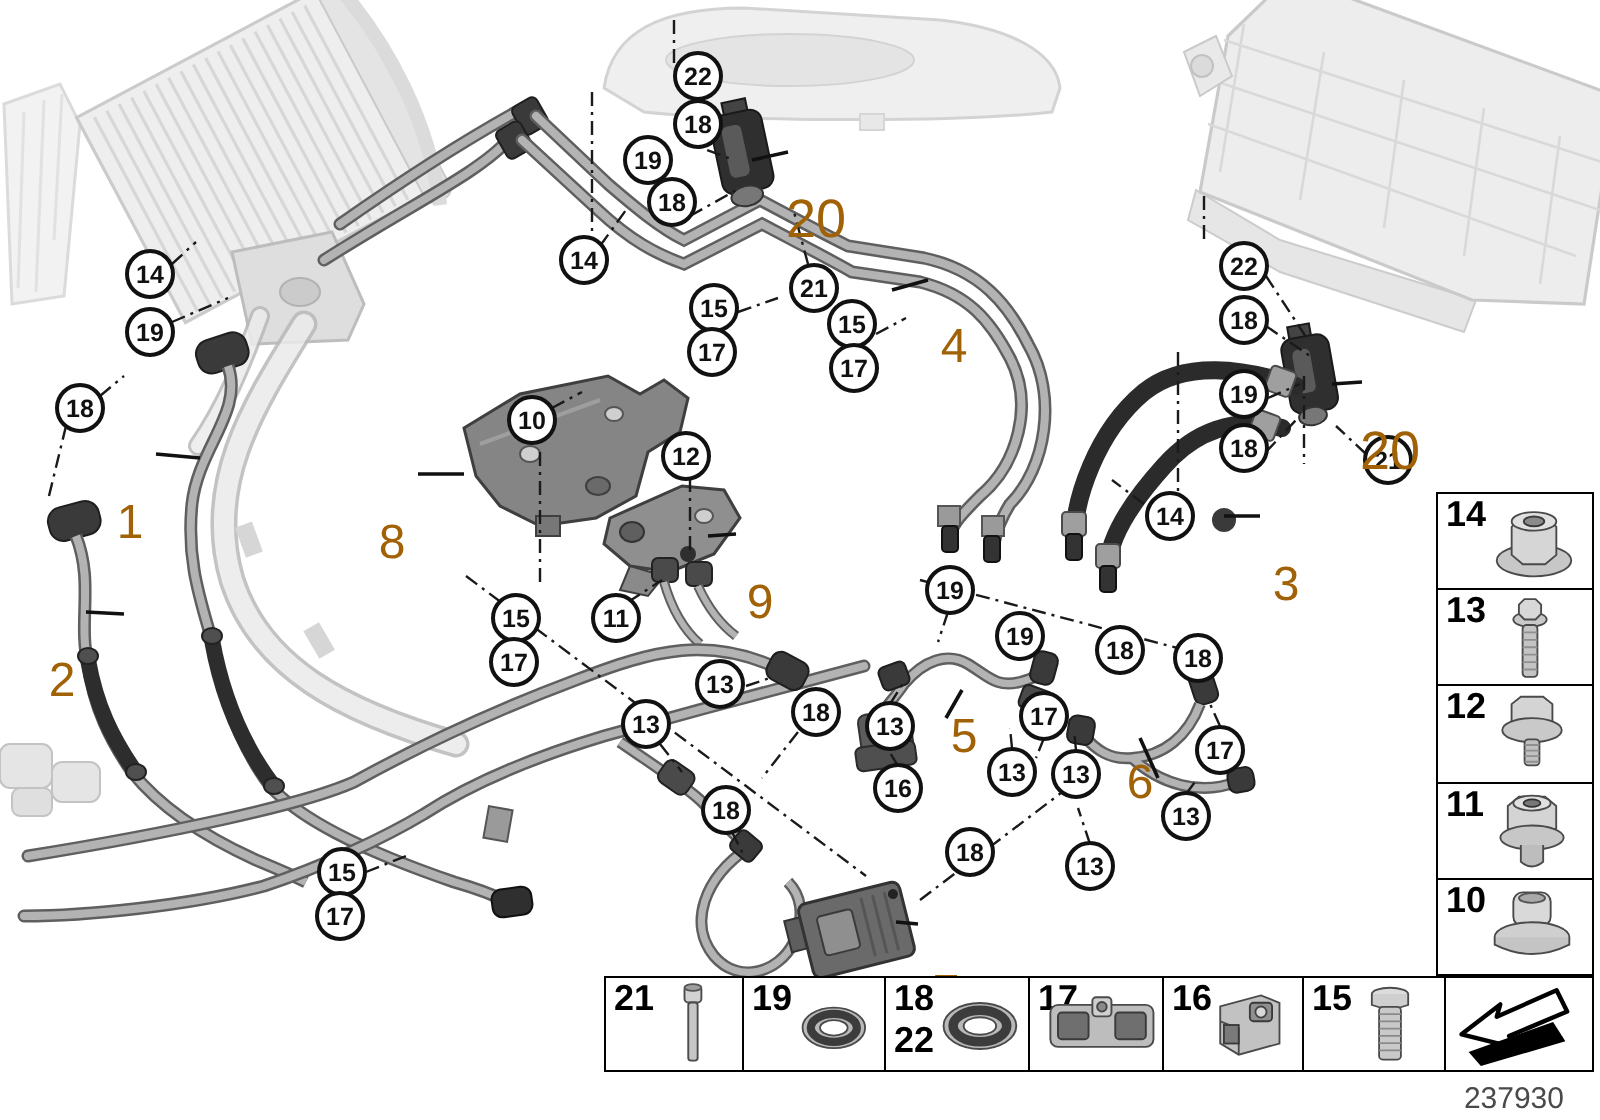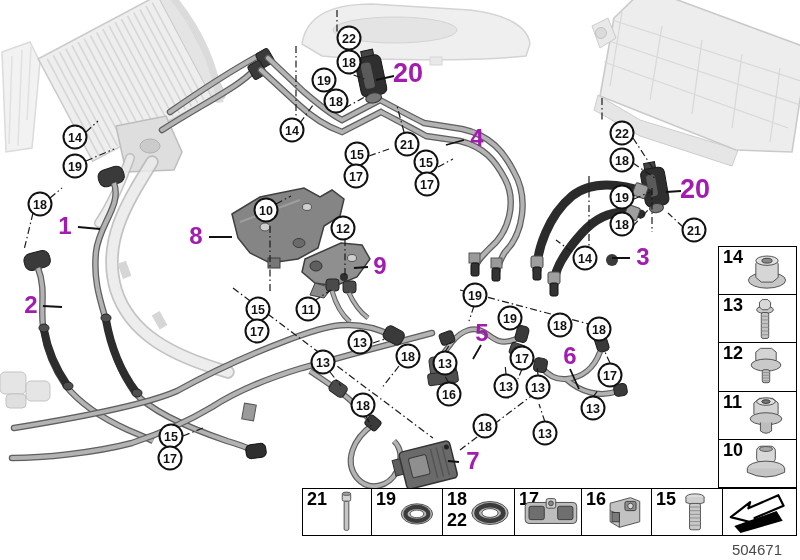--- a/index.html
+++ b/index.html
@@ -2,22 +2,22 @@
 <html><head>
 <meta charset="utf-8">
 <style>
   html,body{margin:0;padding:0;background:#fff;}
   .stage{position:relative;width:800px;height:560px;background:#ffffff;overflow:hidden;
          font-family:"Liberation Sans",sans-serif;}
   .art{position:absolute;left:0;top:0;}
   .co{position:absolute;width:21px;height:21px;border:2px solid #111;border-radius:50%;
       background:#fff;display:flex;align-items:center;justify-content:center;
       font-weight:bold;font-size:12.5px;color:#111;transform:translate(-50%,-50%);z-index:5;}
-  .lb{position:absolute;font-weight:bold;font-size:24px;color:#a21caf;
-      transform:translate(-50%,-54%);z-index:5;white-space:nowrap;}
+  .lb{position:absolute;font-weight:normal;font-size:24px;color:#a16207;
+      transform:translate(-50%,-54%);z-index:5;white-space:nowrap;margin-top:36px;}
   .panel{position:absolute;border:1.6px solid #000;background:#fff;box-sizing:border-box;z-index:6;}
   .side-panel{left:718px;top:246px;width:79px;height:242px;display:flex;flex-direction:column;}
   .side-cell{flex:1;border-bottom:1.6px solid #000;position:relative;}
   .side-cell:last-child{border-bottom:none;}
   .bottom-panel{left:302px;top:488px;height:48px;display:flex;}
   .bottom-cell{border-right:1.6px solid #000;position:relative;height:100%;box-sizing:border-box;}
   .bottom-cell:last-child{border-right:none;}
   .arrow-box{left:722px;top:488px;width:75px;height:48px;}
   .pn{position:absolute;left:4px;top:0px;font-weight:bold;font-size:18px;color:#000;line-height:1.15;}
   .pn2{top:21px;}
@@ -473,15 +473,15 @@
     </div>
   </div>
 
   <div class="panel arrow-box">
     <svg width="71" height="44" viewBox="0 0 75 50" style="position:absolute;left:0;top:0">
       <path d="M6,32 L28,15 L26,22 L60,7 L66,19 L33,33 L38,40 Z" fill="#fff" stroke="#000" stroke-width="2.5" stroke-linejoin="round"></path>
       <path d="M10,42 L58,25 L65,36 L17,50 Z" fill="#000"></path>
     </svg>
   </div>
 
-  <div class="doc-number">504671</div>
+  <div class="doc-number">237930</div>
 
 </div>
 
 </body></html>

